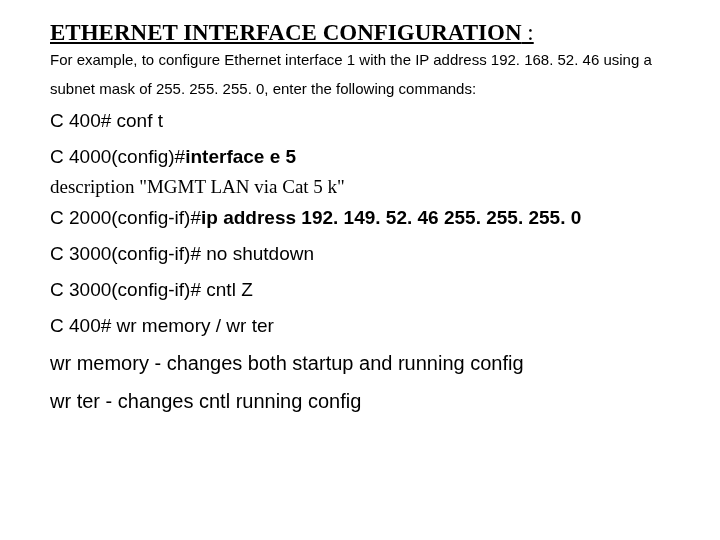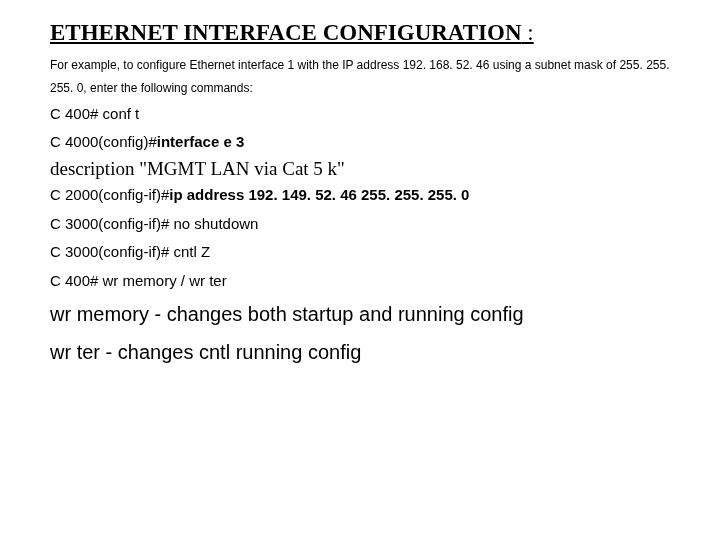--- a/index.html
+++ b/index.html
@@ -13,33 +13,33 @@
       background: #ffffff;
       padding: 20px 50px;
       font-family: Arial, Helvetica, sans-serif;
       color: #000000;
     }
     .heading {
       font-family: "Times New Roman", Times, serif;
       font-size: 23px;
       font-weight: bold;
       text-decoration: underline;
-      margin-bottom: 8px;
+      margin-bottom: 0;
     }
     .heading-colon {
       font-weight: normal;
       text-decoration: none;
     }
     .para {
-      font-size: 12px;
+      font-size: 15px;
       line-height: 1.9;
       margin-bottom: 0;
     }
     .cmd-line {
-      font-size: 15px;
+      font-size: 19px;
       line-height: 1.9;
     }
     .cmd-bold {
       font-weight: bold;
     }
     .desc-line {
       font-family: "Times New Roman", Times, serif;
       font-size: 19px;
       line-height: 1.3;
     }
@@ -53,21 +53,21 @@
 
 <div class="heading">
   <span>ETHERNET INTERFACE CONFIGURATION</span><span class="heading-colon"> :</span>
 </div>
 
 <div class="para">For example, to configure Ethernet interface 1 with the IP address 192. 168. 52. 46 using a subnet mask of 255. 255. 255. 0, enter the following commands:</div>
 
 <div class="cmd-line">C 400# conf t</div>
 
 <div class="cmd-line">
-  <span>C 4000(config)#</span><span class="cmd-bold">interface e 3</span>
+  <span>C 4000(config)#</span><span class="cmd-bold">interface e 5</span>
 </div>
 
 <div class="desc-line">description "MGMT LAN via Cat 5 k"</div>
 
 <div class="cmd-line">
   <span>C 2000(config-if)#</span><span class="cmd-bold">ip address 192. 149. 52. 46 255. 255. 255. 0</span>
 </div>
 
 <div class="cmd-line">C 3000(config-if)# no shutdown</div>
 

